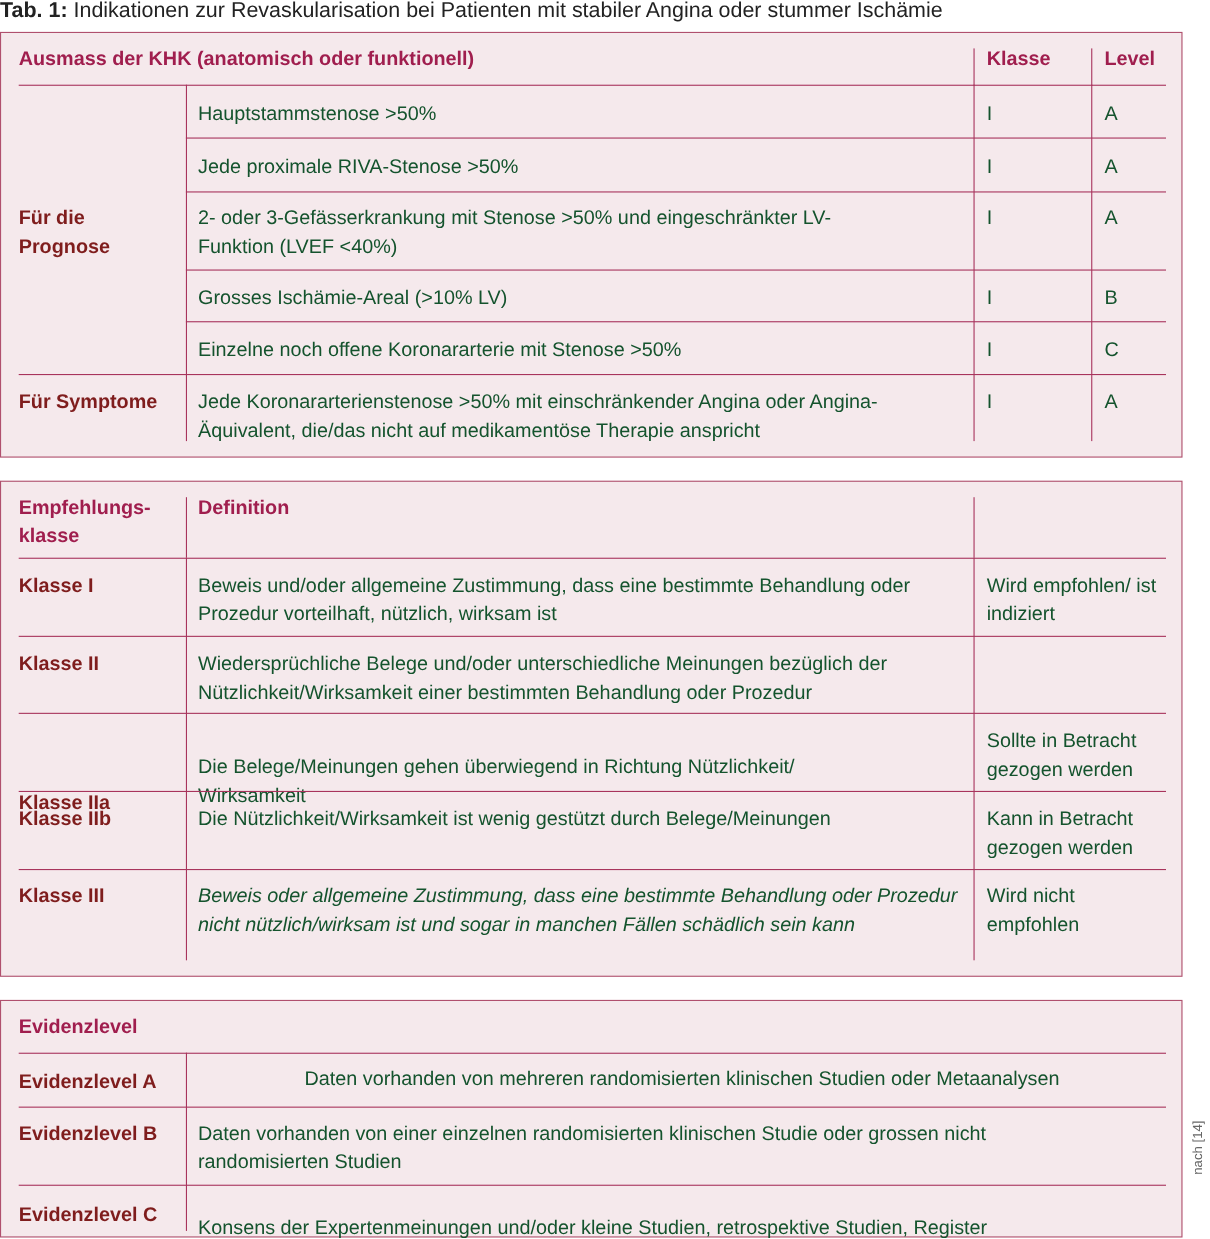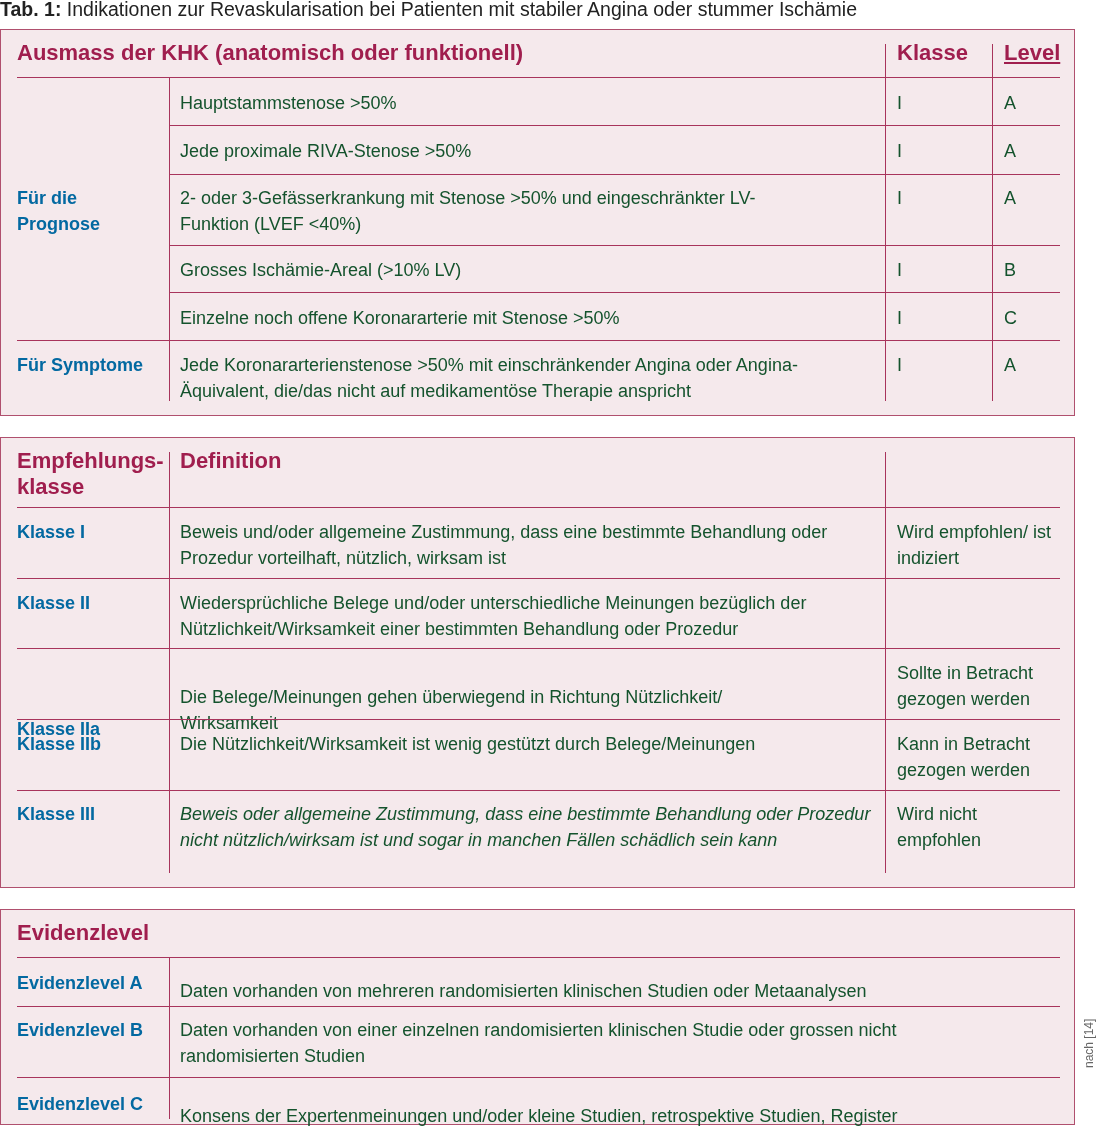--- a/index.html
+++ b/index.html
@@ -12,38 +12,38 @@
     white-space: nowrap; color: #222;
   }
   .caption b { font-weight: bold; }
   .box {
     position: absolute; left: 0; width: 1075px;
     background: #f5e9ec; border: 1.5px solid #b0506e; box-sizing: border-box;
   }
   .row { position: absolute; left: 16px; right: 14px; border-top: 1.5px solid #a8345c; }
   .vline { position: absolute; width: 0; border-left: 1.5px solid #a8345c; }
   .cell { position: absolute; font-size: 18px; line-height: 26px; color: #14532d; }
-  .hdr { color: #a01e4e; font-weight: bold; font-size: 22px; line-height: 26px; }
-  .lbl { font-weight: bold; color: #0369a1; }
+  .hdr { color: #a01e4e; font-weight: bold; font-size: 18px; line-height: 26px; }
+  .lbl { font-weight: bold; color: #7f1d1d; }
   .side-note {
     position: absolute; left: 1082px; top: 1068px; font-size: 12px; color: #666;
     transform: rotate(-90deg); transform-origin: left top; white-space: nowrap;
   }
 </style>
 </head>
 <body>
 
 <div class="caption">
   <b>Tab. 1:</b><span> Indikationen zur Revaskularisation bei Patienten mit stabiler Angina oder stummer Ischämie</span>
 </div>
 
 <div class="box" style="top:29px; height:387px;">
   <div class="cell hdr" style="left:16px; top:10px;">Ausmass der KHK (anatomisch oder funktionell)</div>
   <div class="cell hdr" style="left:896px; top:10px;">Klasse</div>
-  <div class="cell hdr" style="left:1003px; top:10px;text-decoration:underline;">Level</div>
+  <div class="cell hdr" style="left:1003px; top:10px;">Level</div>
   <div class="vline" style="left:884px; top:14px; height:34px;"></div>
   <div class="vline" style="left:991px; top:14px; height:34px;"></div>
 
   <div class="row" style="top:47px;"></div>
 
   <div class="vline" style="left:168px; top:47px; height:324px;"></div>
   <div class="vline" style="left:884px; top:47px; height:324px;"></div>
   <div class="vline" style="left:991px; top:47px; height:324px;"></div>
 
   <div class="cell lbl" style="left:16px; top:155px; width:130px;">Für die Prognose</div>
@@ -136,21 +136,21 @@
   </div>
 </div>
 
 <div class="box" style="top:909px; height:216px;">
   <div class="cell hdr" style="left:16px; top:10px;">Evidenzlevel</div>
   <div class="row" style="top:47px;"></div>
   <div class="vline" style="left:168px; top:47px; height:162px;"></div>
 
   <div>
     <div class="cell lbl" style="left:16px; top:60px;">Evidenzlevel A</div>
-    <div class="cell" style="left:179px; top:68px; width:880px;">Daten vorhanden von mehreren randomisierten klinischen Studien oder Metaanalysen</div>
+    <div class="cell" style="left:179px; top:57px; width:880px;text-align:center;">Daten vorhanden von mehreren randomisierten klinischen Studien oder Metaanalysen</div>
   </div>
   <div class="row" style="top:96px;"></div>
 
   <div>
     <div class="cell lbl" style="left:16px; top:107px;">Evidenzlevel B</div>
     <div class="cell" style="left:179px; top:107px; width:820px;">Daten vorhanden von einer einzelnen randomisierten klinischen Studie oder grossen nicht randomisierten Studien</div>
   </div>
   <div class="row" style="top:167px;"></div>
 
   <div>

